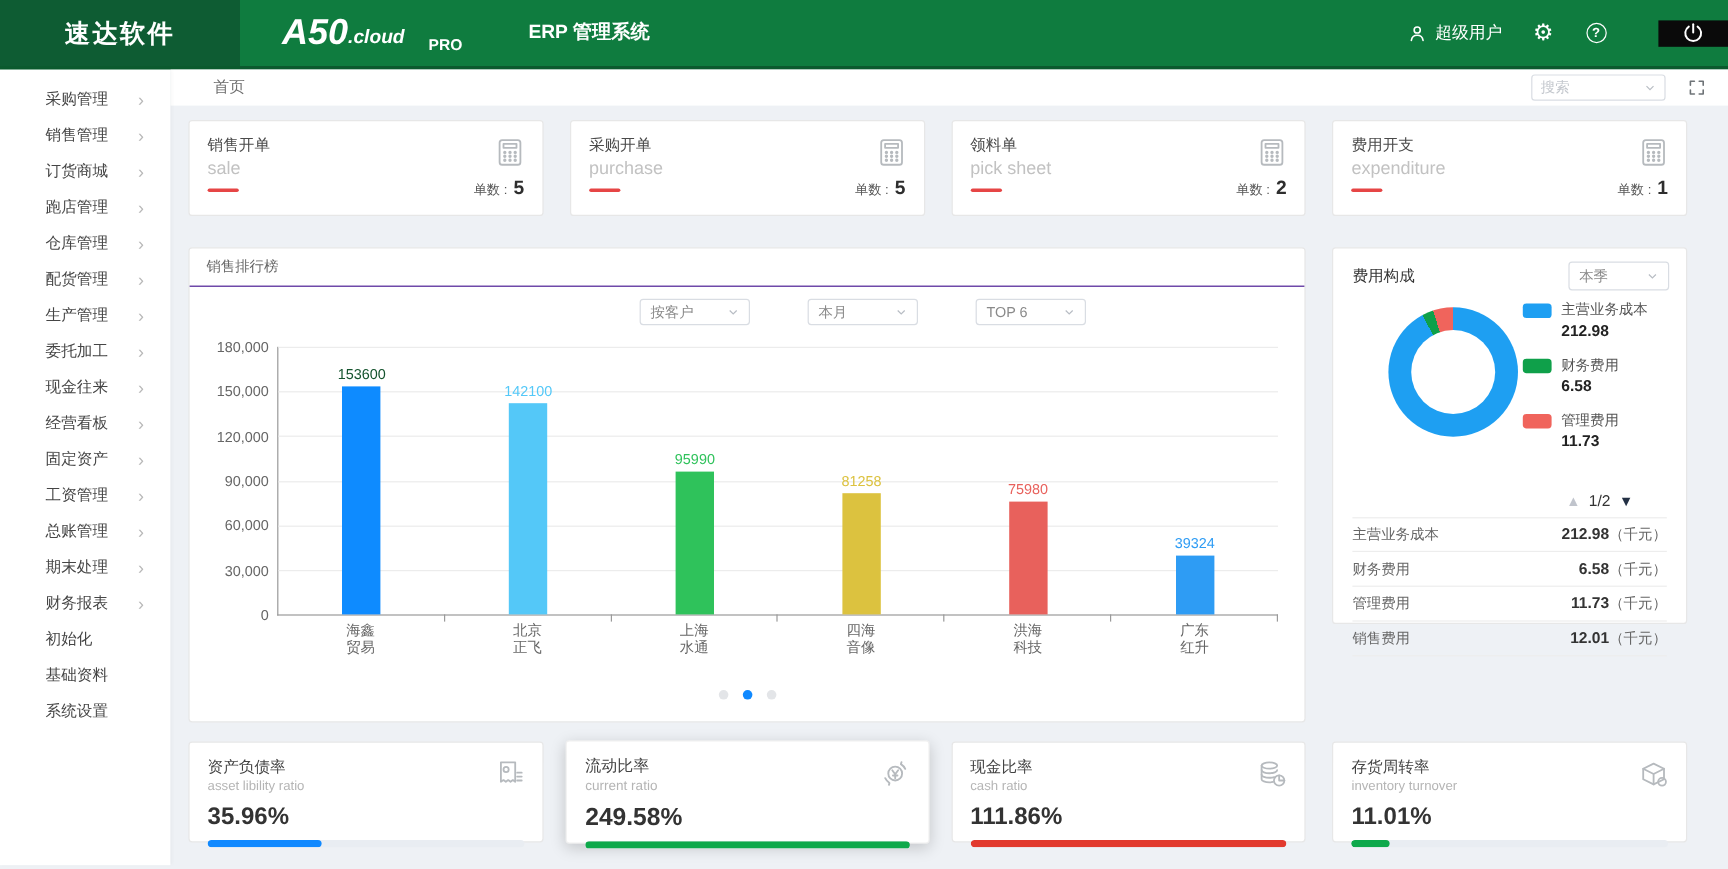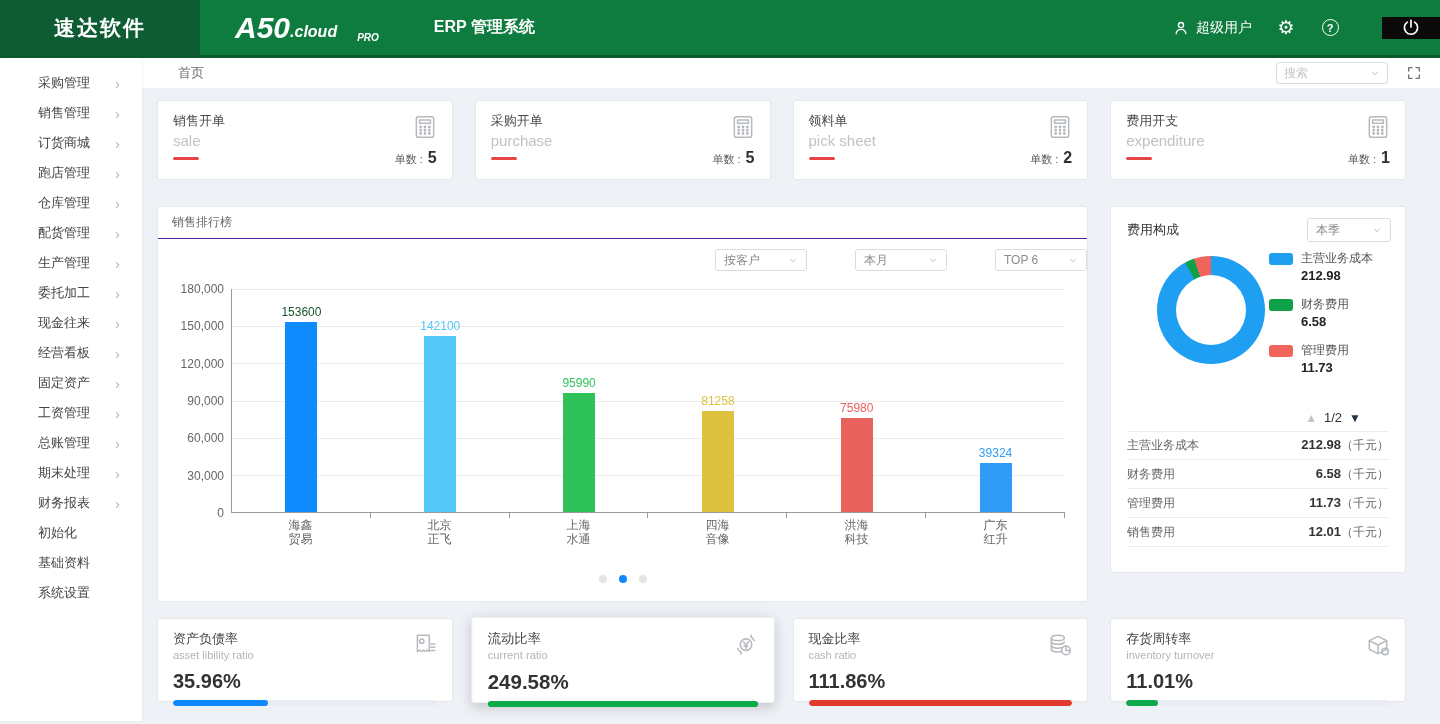--- a/index.html
+++ b/index.html
@@ -7,21 +7,21 @@
     font-family:"Liberation Sans","DejaVu Sans",sans-serif; background:#eef1f5; }
 
   
   .header { height:58px; background:#0f7c3f; border-bottom:3px solid #0b5a2e;
     display:flex; align-items:stretch; color:#fff; }
   .logo-block { width:200px; background:#0e5c33; display:flex; align-items:center; justify-content:center; }
   .logo-text { font-size:21px; font-weight:bold; letter-spacing:2px; }
   .brand { display:flex; align-items:center; margin-left:35px; }
   .brand-main { font-size:30px; font-weight:bold; font-style:italic; }
   .brand-suffix { font-size:16px; font-weight:bold; font-style:italic; margin-top:8px; }
-  .brand-pro { font-size:10px; font-weight:bold; font-style:italic; margin-left:20px; margin-top:20px; }
+  .brand-pro { font-size:13px; font-weight:bold; margin-left:20px; margin-top:20px; }
   .brand-product { font-size:16px; font-weight:bold; margin-left:55px; }
   .header-right { margin-left:auto; display:flex; align-items:center; gap:24px; }
   .user-chip { display:flex; align-items:center; gap:6px; font-size:14px; cursor:pointer; }
   .hdr-icon { width:20px; height:20px; display:flex; align-items:center; justify-content:center; cursor:pointer; }
   .gear-glyph { font-size:19px; line-height:1; }
   .help-circle { width:17px; height:17px; border:1.5px solid #fff; border-radius:50%;
     display:flex; align-items:center; justify-content:center; font-size:11px; font-weight:bold; }
   .power-block { width:58px; background:#0a0a0a; display:flex; align-items:center; justify-content:center;
     margin-left:18px; cursor:pointer; }
 
@@ -55,21 +55,21 @@
   .red-dash { width:26px; height:3px; background:#e64545; border-radius:2px; }
   .count-wrap { display:flex; align-items:baseline; gap:5px; }
   .count-label { font-size:11px; color:#555; }
   .count-value { font-size:16px; font-weight:bold; color:#2e2e2e; }
 
   
   .mid-grid { display:grid; grid-template-columns:1fr 296px; gap:22px; margin-top:26px; }
   .chart-panel { height:396px; position:relative; }
   .panel-header { height:32px; border-bottom:1px solid #4c1d95; display:flex; align-items:center; padding:0 14px; }
   .panel-title { font-size:12px; color:#666; }
-  .chart-controls { display:flex; gap:48px; padding-left:375px; margin-top:10px;justify-content:flex-end; }
+  .chart-controls { display:flex; gap:48px; padding-left:375px; margin-top:10px; }
   .select-box { width:92px; height:22px; border:1px solid #d9dde3; border-radius:3px; background:#fff;
     display:flex; align-items:center; justify-content:space-between; padding:0 8px;
     font-size:12px; color:#8a8a8a; cursor:pointer; }
 
   .plot { position:absolute; left:73px; top:82px; width:834px; height:224px;
     border-left:1px solid #9a9a9a; border-bottom:1px solid #9a9a9a; }
   .gridline { position:absolute; left:0; right:0; height:1px; background:#ececec; }
   .ylabels { position:absolute; left:0; top:74px; width:66px; height:240px;
     display:flex; flex-direction:column; justify-content:space-between; align-items:flex-end; }
   .ylabel { font-size:12px; color:#666; height:16px; line-height:16px; }
@@ -79,21 +79,21 @@
   .bar-col::after { content:""; position:absolute; right:0; bottom:-6px; width:1px; height:6px; background:#9a9a9a; }
   .bar-value { font-size:12px; margin-bottom:3px; }
   .bar { width:32px; cursor:pointer; }
   .xlabels { position:absolute; left:73px; top:312px; width:834px; display:flex; }
   .xlabel { flex:1; text-align:center; font-size:12px; color:#666; line-height:1.15; }
   .dots { position:absolute; bottom:18px; left:50%; transform:translateX(-50%); display:flex; gap:12px; }
   .dot { width:8px; height:8px; border-radius:50%; background:#e3e5e8; cursor:pointer; }
   .dot.active { background:#1089ff; }
 
   
-  .expense-panel { height:367px; position:relative; }
+  .expense-panel { height:314px; position:relative; }
   .expense-header { display:flex; align-items:center; justify-content:space-between; padding:11px 14px 0 16px; }
   .expense-title { font-size:13px; color:#333; }
   .expense-select { width:84px; height:24px; }
   .donut-area { position:relative; height:160px; margin-top:14px; }
   .donut { position:absolute; left:46px; top:0; width:108px; height:108px; border-radius:50%; }
   .donut::after { content:""; position:absolute; left:19px; top:19px; width:70px; height:70px;
     border-radius:50%; background:#fff; }
   .legend { position:absolute; right:14px; top:-6px; width:122px; }
   .legend-item { margin-bottom:13px; cursor:pointer; }
   .legend-row { display:flex; align-items:center; gap:8px; }

